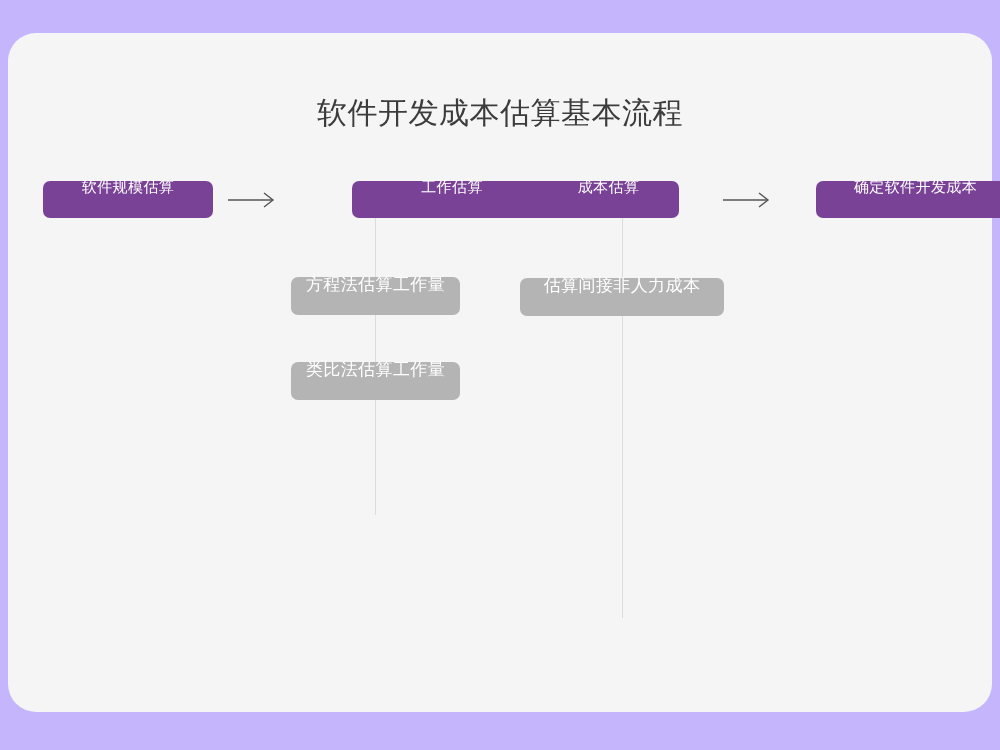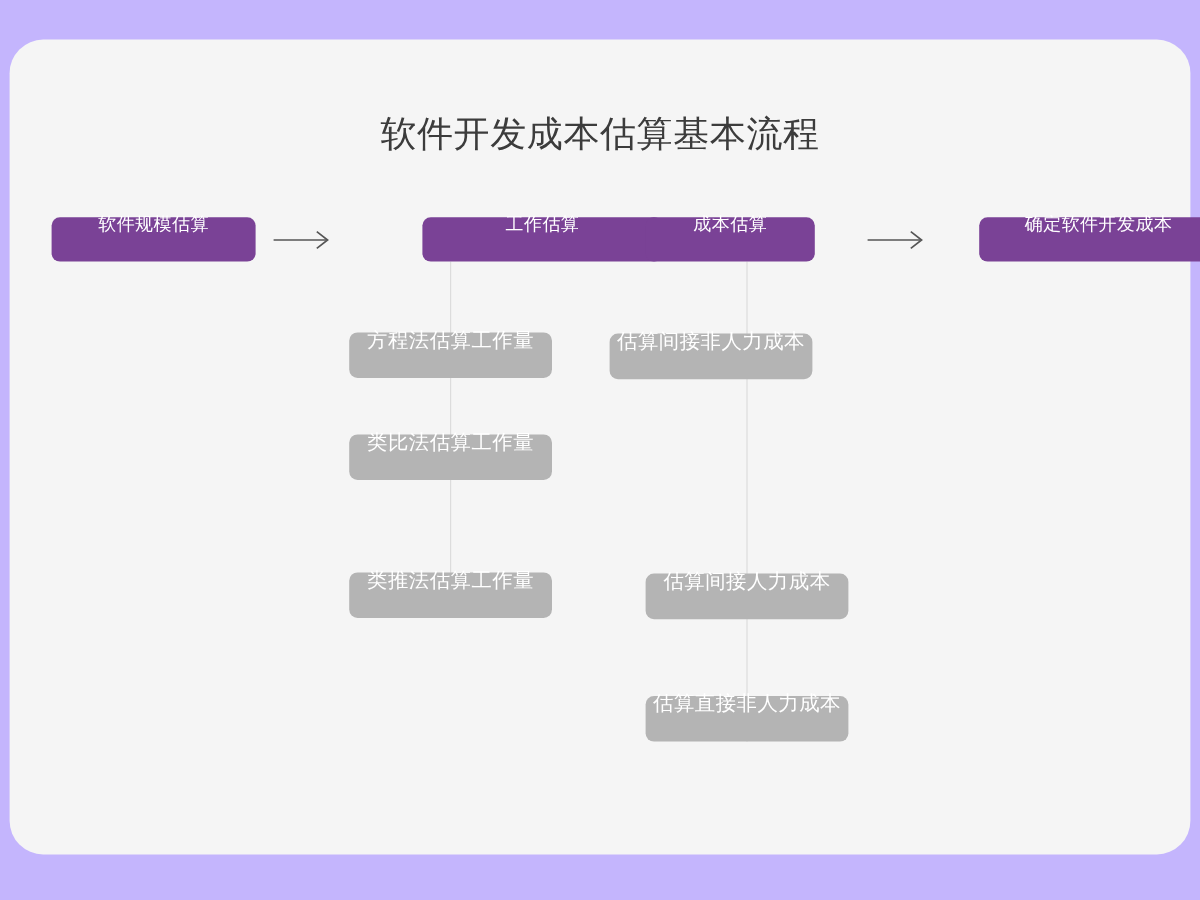--- a/index.html
+++ b/index.html
@@ -131,27 +131,18 @@
   <div class="node primary" style="left:816px; top:181px; width:199px;">
     <span>确定软件开发成本</span>
   </div>
 
   <div class="node secondary" style="left:291px; top:277px; width:169px;">
     <span>方程法估算工作量</span>
   </div>
   <div class="node secondary" style="left:291px; top:362px; width:169px;">
     <span>类比法估算工作量</span>
   </div>
-  <div class="node secondary" style="left:291px; top:477px; width:169px;">
-    <span>类推法估算工作量</span>
-  </div>
 
-  <div class="node secondary" style="left:508px; top:278px; width:169px;">
+  <div class="node secondary" style="left:520px; top:278px; width:204px;">
     <span>估算间接非人力成本</span>
-  </div>
-  <div class="node secondary" style="left:538px; top:478px; width:169px;">
-    <span>估算间接人力成本</span>
-  </div>
-  <div class="node secondary" style="left:538px; top:580px; width:169px;">
-    <span>估算直接非人力成本</span>
   </div>
 
 </div>
 
 </body></html>

